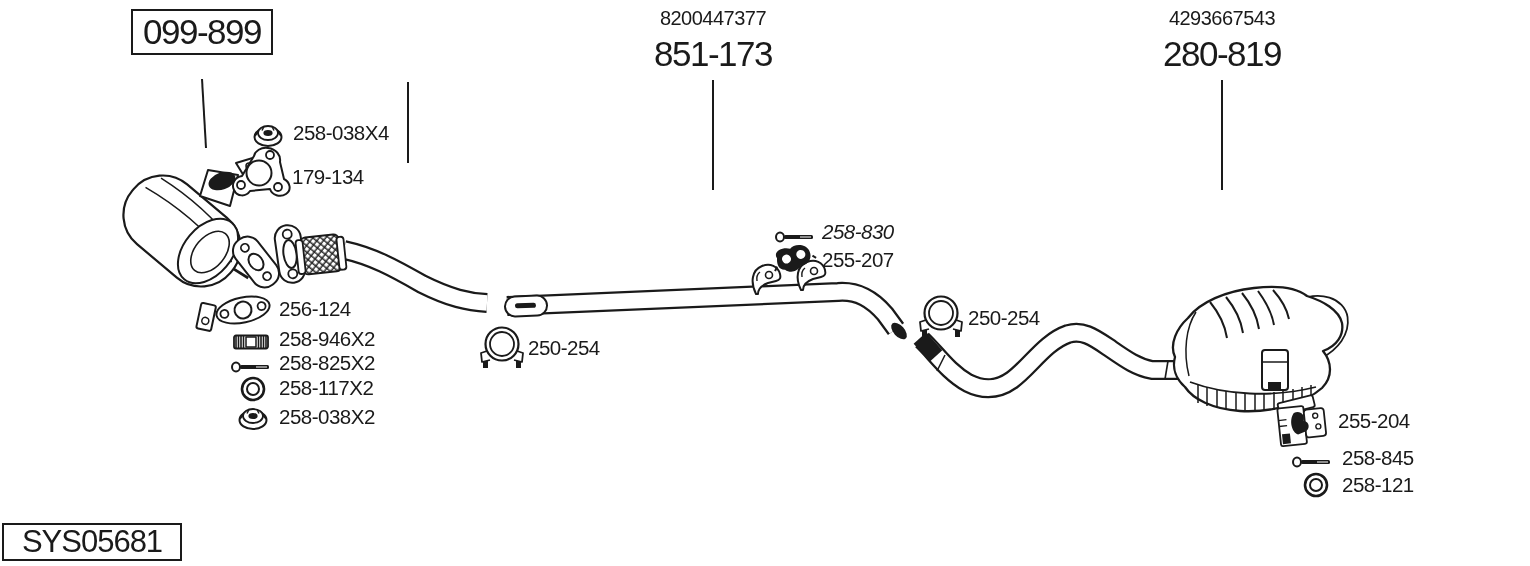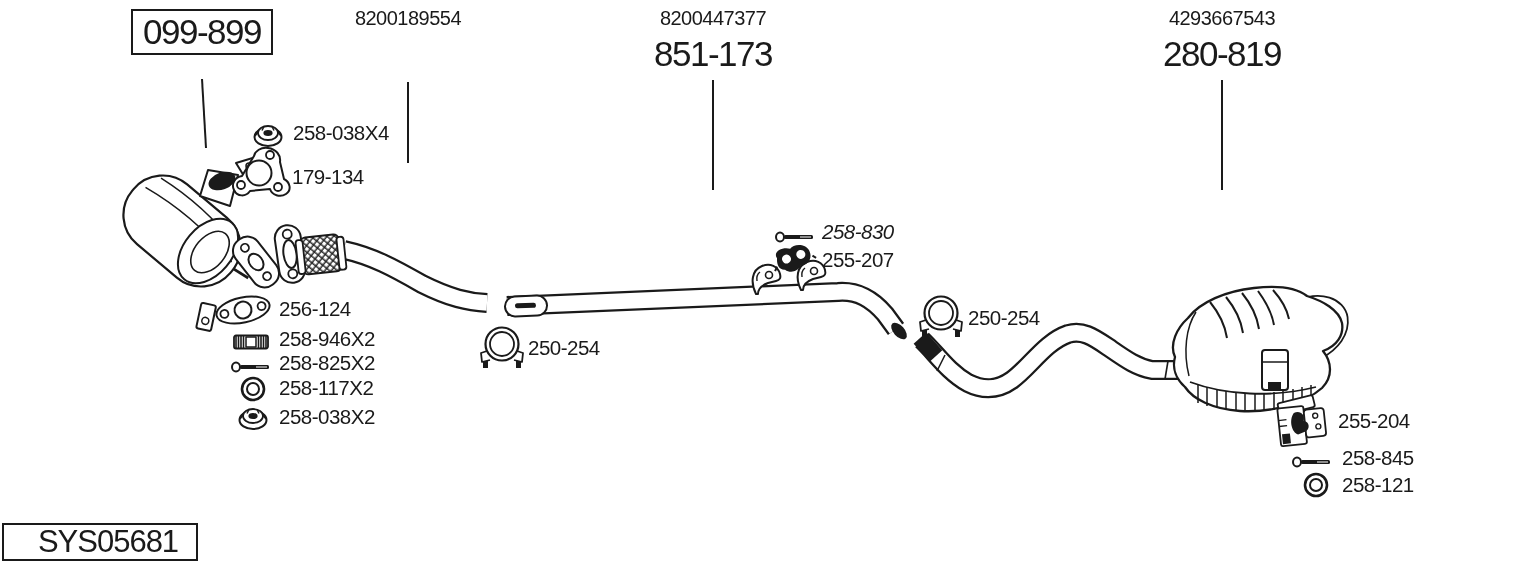--- a/index.html
+++ b/index.html
@@ -10,21 +10,21 @@
   .stage{position:absolute;inset:0;}
   svg{position:absolute;left:0;top:0;}
   .hdr{position:absolute;text-align:center;}
   .oem{font-size:20px;line-height:24px;letter-spacing:-0.5px;white-space:nowrap;}
   .part{font-size:35px;line-height:42px;letter-spacing:-1.5px;white-space:nowrap;display:inline-block;margin-top:3px;}
   .part.boxed{border:2px solid #1a1a1a;padding:0 10px;}
   .lbl{position:absolute;font-size:20.5px;line-height:24px;letter-spacing:-0.5px;white-space:nowrap;}
   .sysbox{
     position:absolute;left:2px;top:523px;width:176px;height:34px;border:2px solid #1a1a1a;
     display:flex;align-items:center;justify-content:center;
-    font-size:31px;letter-spacing:-1px;padding-left:16px;
+    font-size:31px;letter-spacing:-1px;
   }
 </style>
 </head>
 <body>
 
 <div class="stage">
 
   <svg width="1530" height="566" viewBox="0 0 1530 566" stroke="#1a1a1a" fill="none" stroke-linejoin="round">
 
     <defs>
@@ -212,21 +212,20 @@
     </g>
 
     <use href="#ic-bolt" x="1313" y="462"></use>
     <use href="#ic-ring" x="1316" y="485"></use>
   </svg>
 
   <div class="hdr" style="left:112px;top:6px;width:180px;">
     <div><span class="part boxed">099-899</span></div>
   </div>
   <div class="hdr" style="left:328px;top:6px;width:160px;">
-    <div class="oem">8200189554</div>
   </div>
   <div class="hdr" style="left:633px;top:6px;width:160px;">
     <div class="oem">8200447377</div>
     <div><span class="part">851-173</span></div>
   </div>
   <div class="hdr" style="left:1142px;top:6px;width:160px;">
     <div class="oem">4293667543</div>
     <div><span class="part">280-819</span></div>
   </div>
 

